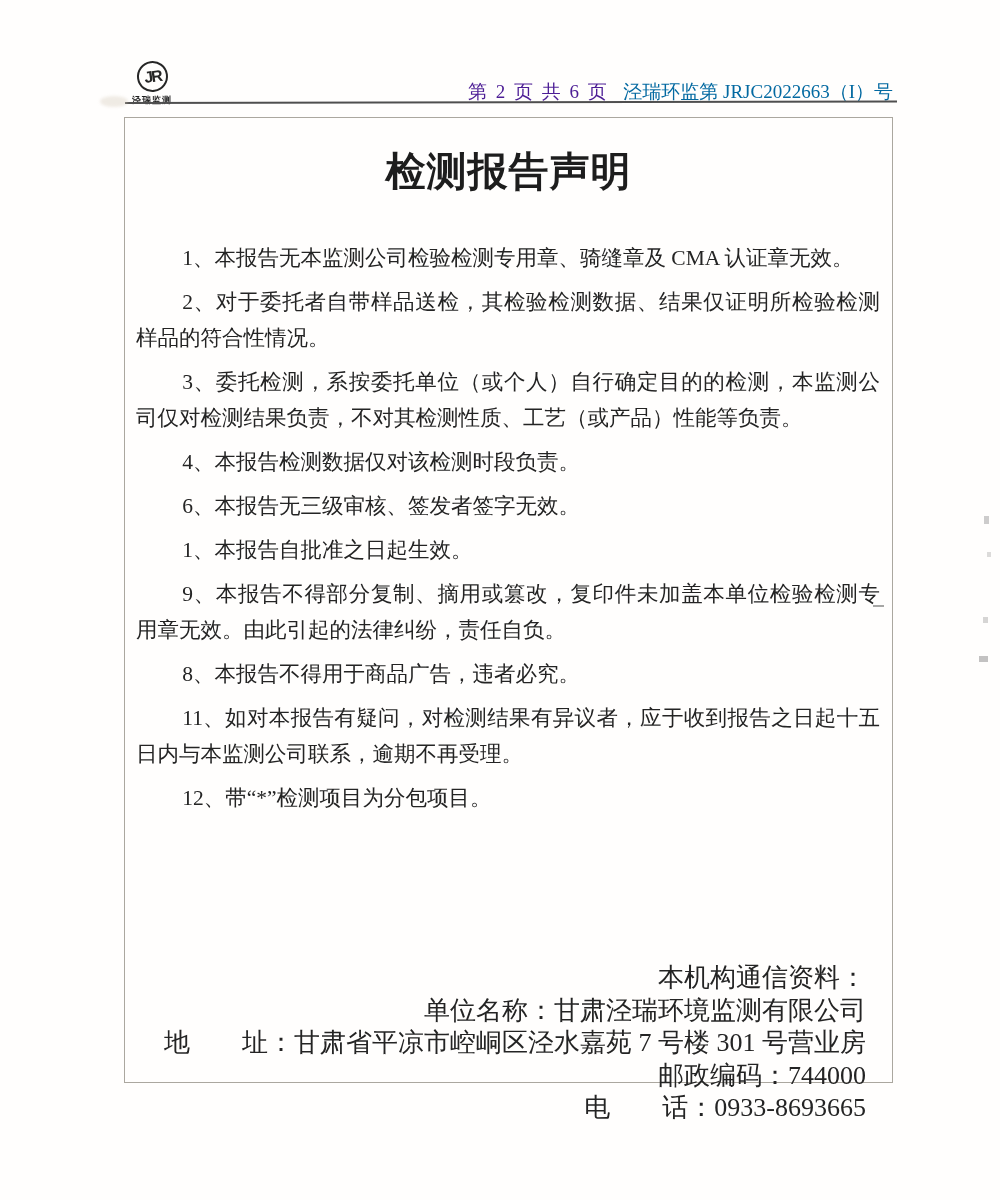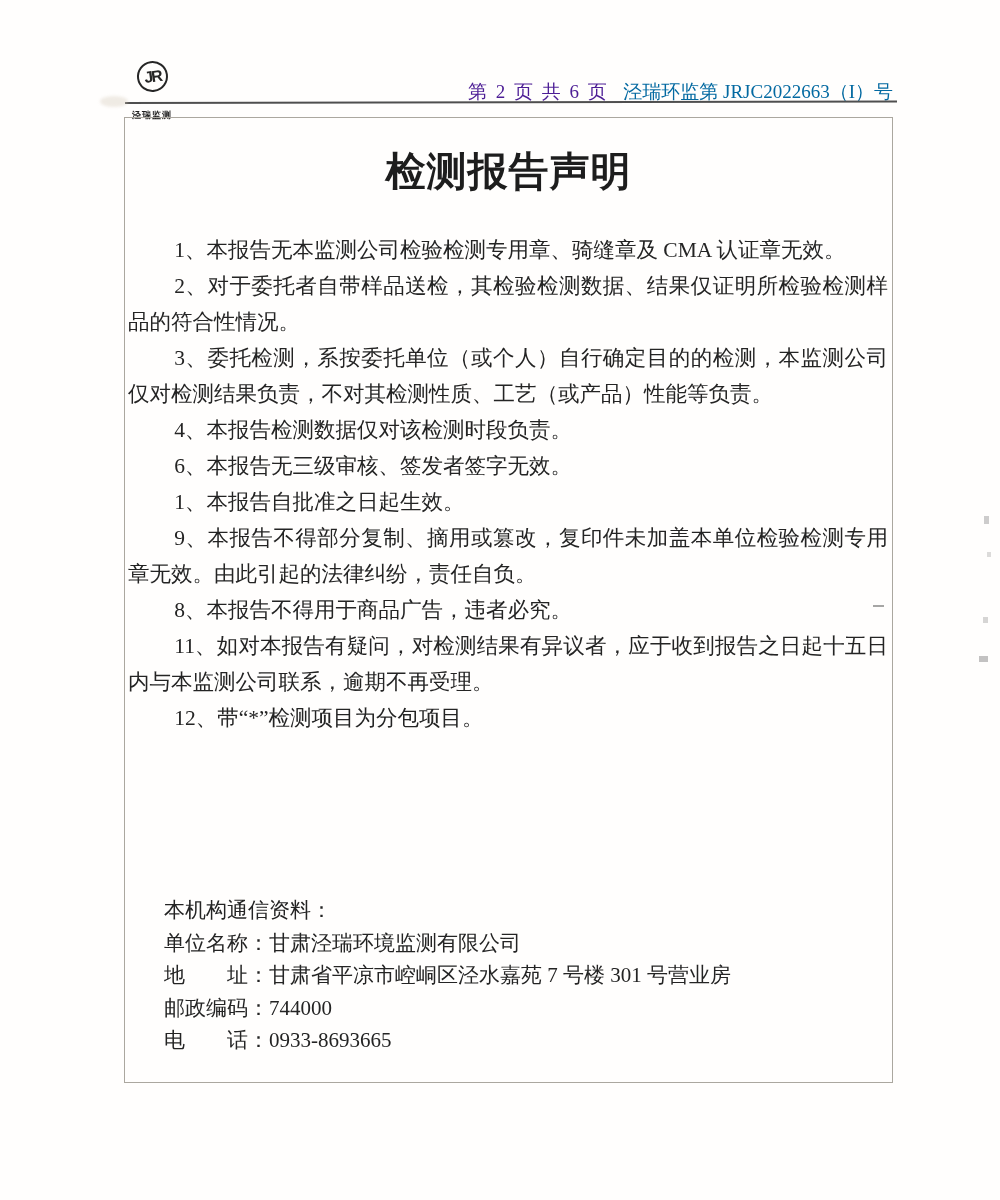--- a/index.html
+++ b/index.html
@@ -20,21 +20,21 @@
   .logo { position:absolute; left:128px; top:61px; width:48px; text-align:center; }
   .logo-circle {
     width:31px; height:31px; margin:0 auto;
     border:2.5px solid #262626; border-radius:50%;
     display:flex; align-items:center; justify-content:center;
     font-family:"Liberation Sans","DejaVu Sans",sans-serif;
     font-weight:bold; font-size:16px; letter-spacing:-2px; color:#262626;
     transform:rotate(-8deg);
   }
   .logo-caption {
-    margin-top:17px;
+    margin-top:2px;
     font-family:"Liberation Sans","DejaVu Sans",sans-serif;
     font-weight:bold; font-size:9px; letter-spacing:1px; color:#1e1e1e;
     white-space:nowrap;
   }
   .page-info {
     position:absolute; left:468px; top:79px;
     font-size:19px; letter-spacing:2px; color:#4c1d95; white-space:nowrap;
   }
   .report-no {
     position:absolute; right:107px; top:79px;
@@ -54,25 +54,25 @@
   .doc-title {
     position:absolute; left:0; right:0; top:26px;
     text-align:center;
     font-family:Liberation Mono, monospace;
     font-weight:bold; font-size:40px; letter-spacing:1px; color:#1d1d1d;
   }
   .items {
     position:absolute; left:3px; right:4px; top:114px;
     font-size:21.5px; line-height:36px; text-align:justify; color:#242424;
   }
-  .items p { margin:0; text-indent:2.15em; }
+  .items p { margin:8px; text-indent:2.15em; }
 
   .contact {
-    position:absolute; left:39px; top:776px;
-    font-size:21px; line-height:32.5px; color:#242424; white-space:nowrap;
+    position:absolute; left:39px; top:844px;
+    font-size:26px; line-height:32.5px; color:#242424; white-space:nowrap;text-align:right;
   }
 
   
   .smudge {
     position:absolute; left:100px; top:96px; width:28px; height:11px;
     background:#d9cfc0; opacity:.4; border-radius:50%; filter:blur(1.5px);
   }
   .speck { position:absolute; background:#828282; }
   .speck.s1 { left:984px; top:516px; width:5px; height:8px; opacity:.40; }
   .speck.s2 { left:987px; top:552px; width:4px; height:5px; opacity:.28; }

